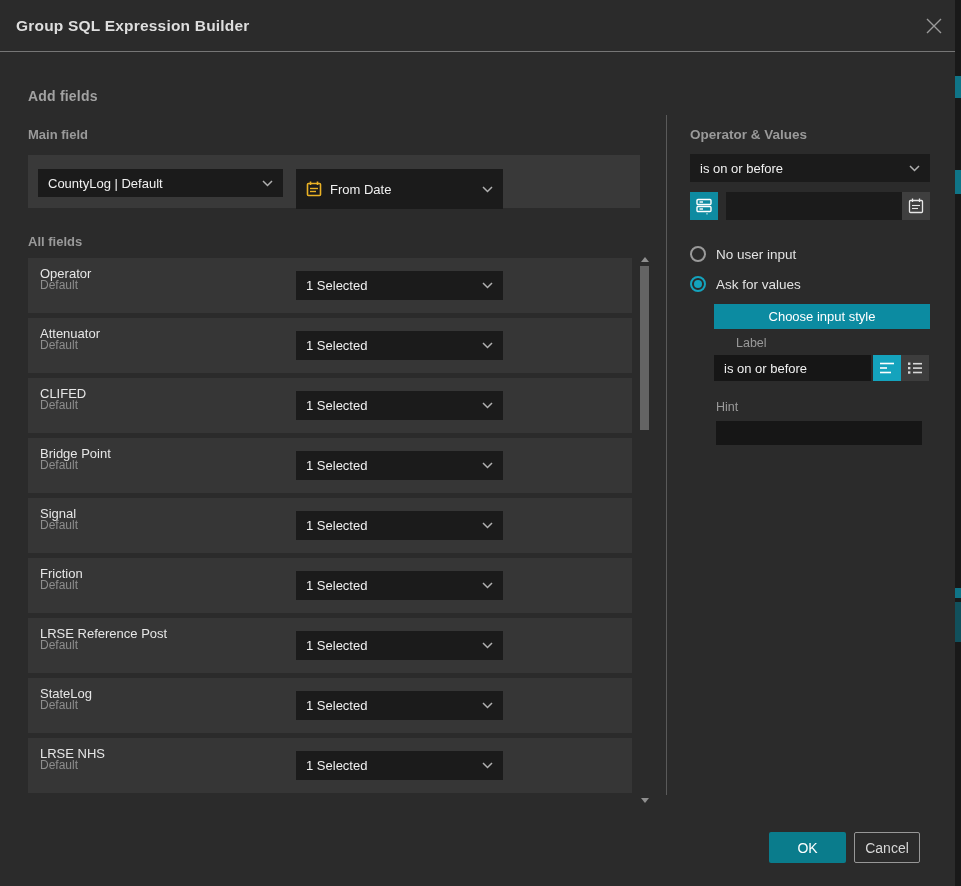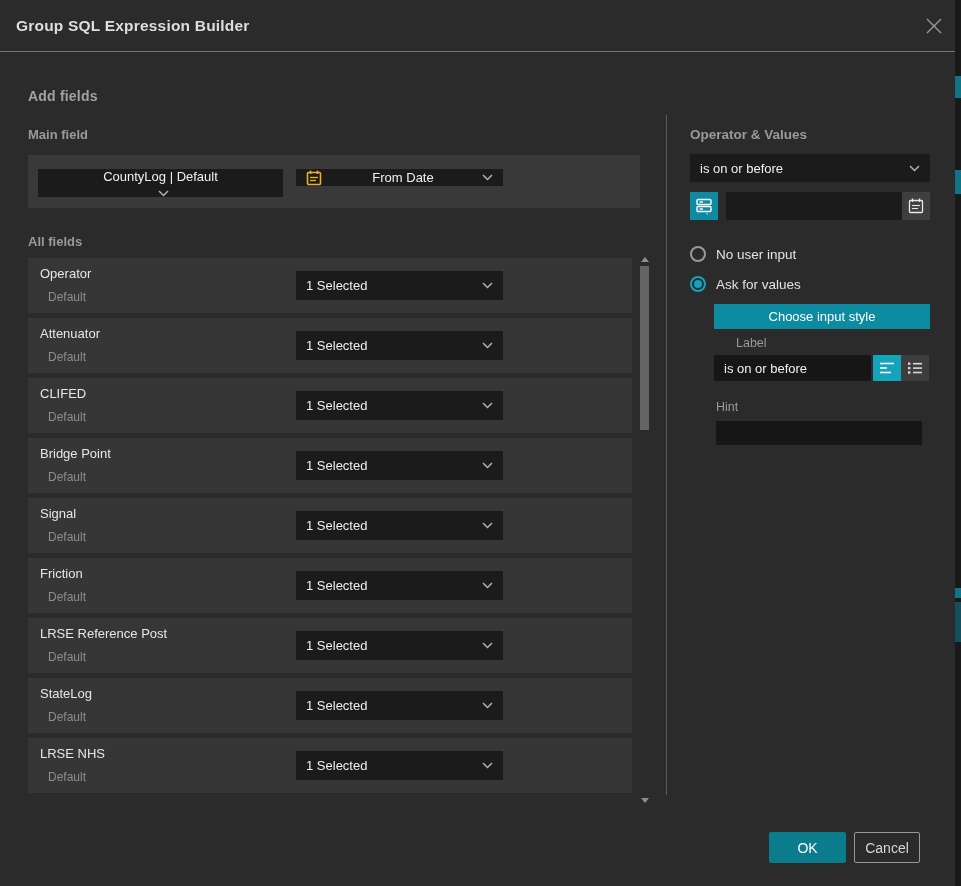--- a/index.html
+++ b/index.html
@@ -16,28 +16,28 @@
   .h-sec{position:absolute;font-size:14px;font-weight:700;color:#a2a2a2;letter-spacing:.2px;}
   .h-sub{position:absolute;font-size:13px;font-weight:700;color:#9a9a9a;}
 
   
   .dd{position:absolute;background:#1b1b1b;color:#f0f0f0;font-size:13px;display:flex;align-items:center;padding:0 10px;cursor:pointer;}
   .dd .dd-label{flex:1 1 auto;white-space:nowrap;overflow:hidden;}
   .chev{flex:0 0 auto;width:11px;height:7px;margin-left:6px;}
 
   
   .main-row{position:absolute;left:28px;top:155px;width:612px;height:53px;background:#393939;}
-  .dd-layer{left:38px;top:169px;width:245px;height:28px;flex-direction:column;}
-  .dd-field{left:296px;top:169px;width:207px;height:17px;text-align:center;}
+  .dd-layer{left:38px;top:169px;width:245px;height:28px;}
+  .dd-field{left:296px;top:169px;width:207px;height:40px;}
   .cal-gold{width:16px;height:16px;margin-right:8px;flex:0 0 auto;}
 
   
   .f-row{position:absolute;left:28px;width:604px;height:55px;background:#363636;}
   .f-name{position:absolute;left:12px;top:8px;font-size:13px;color:#e6e6e6;}
-  .f-sub{position:absolute;left:12px;top:32px;font-size:12px;color:#8d8d8d;margin-left:8px;}
+  .f-sub{position:absolute;left:12px;top:20px;font-size:12px;color:#8d8d8d;}
   .f-dd{left:268px;top:13px;width:207px;height:29px;}
   .f-row .dd{position:absolute;}
 
   
   .sb-up{position:absolute;left:641px;top:257px;width:0;height:0;border-left:4px solid transparent;border-right:4px solid transparent;border-bottom:5px solid #8f8f8f;}
   .sb-down{position:absolute;left:641px;top:798px;width:0;height:0;border-left:4px solid transparent;border-right:4px solid transparent;border-top:5px solid #8f8f8f;}
   .sb-thumb{position:absolute;left:640px;top:266px;width:9px;height:164px;background:#646464;cursor:pointer;}
 
   .vdivider{position:absolute;left:666px;top:115px;width:1px;height:680px;background:#5a5a5a;}
 

